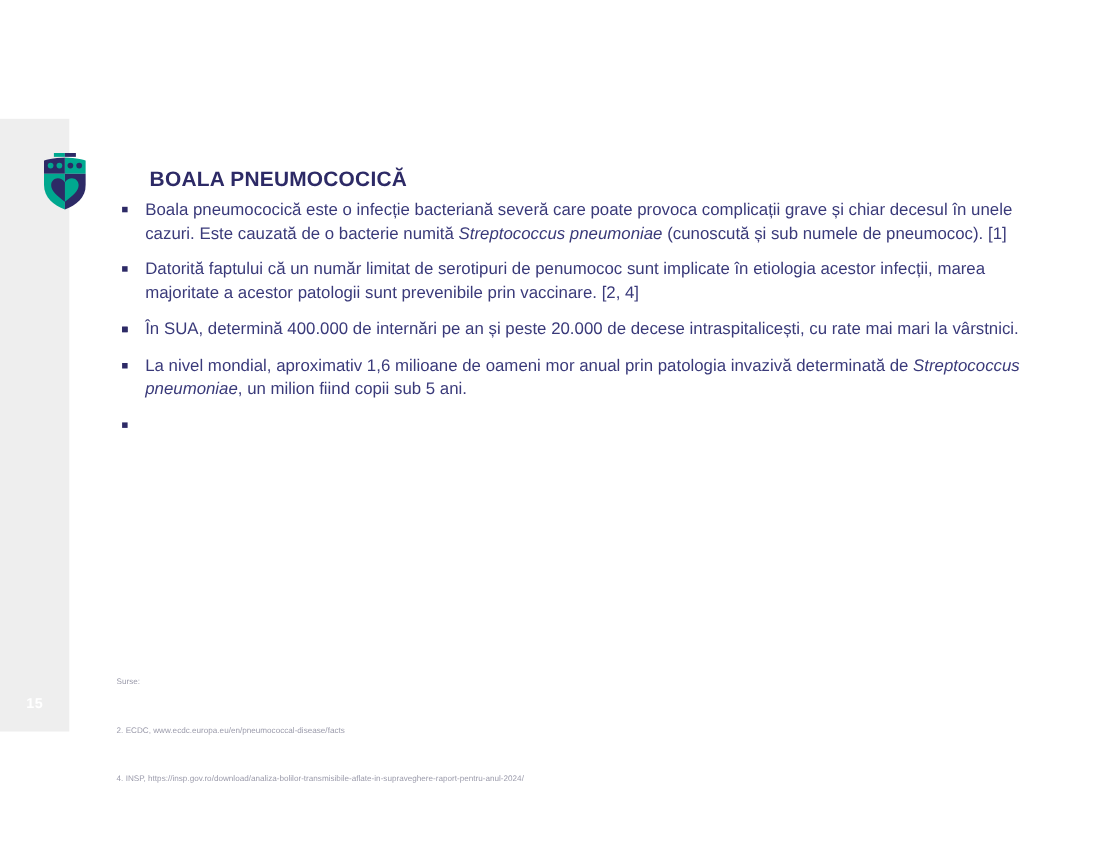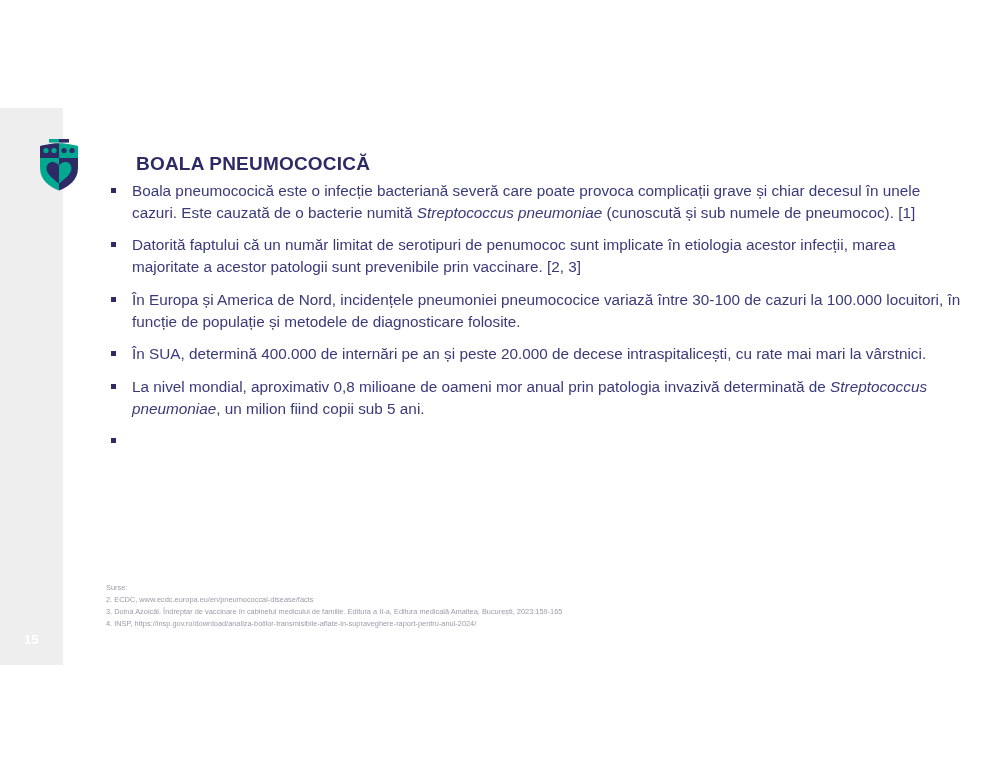--- a/index.html
+++ b/index.html
@@ -93,21 +93,21 @@
 
   
   .sources {
     position: absolute;
     left: 106px;
     top: 582px;
     color: #9b9bab;
     font-size: 7.4px;
     line-height: 1.62;
   }
-  .sources div { white-space: nowrap; }
+  .sources div { white-space: nowrap; margin-top: 32px; }
 </style>
 </head>
 <body>
 
 <div class="slide">
 
   <div class="side-band"></div>
 
   <div class="page-number">15</div>
 
@@ -147,27 +147,26 @@
             </clipPath>
         </defs>
       </g>
     </svg>
   </div>
 
   <h1 class="title">BOALA PNEUMOCOCICĂ</h1>
 
   <div class="bullets">
       <div class="bullet"><span class="bullet-marker"></span><span><span>Boala pneumococică este o infecție bacteriană severă care poate provoca complicații grave și chiar decesul în unele cazuri. Este cauzată de o bacterie numită </span><em>Streptococcus pneumoniae</em><span> (cunoscută și sub numele de pneumococ). [1]</span></span></div>
-      <div class="bullet"><span class="bullet-marker"></span><span><span>Datorită faptului că un număr limitat de serotipuri de penumococ sunt implicate în etiologia acestor infecții, marea majoritate a acestor patologii sunt prevenibile prin vaccinare. [2, 3]</span></span></div>
-      <div class="bullet"><span class="bullet-marker"></span><span><span>În Europa și America de Nord, incidențele pneumoniei pneumococice variază între 30-100 de cazuri  la 100.000 locuitori, în funcție de populație și metodele de diagnosticare folosite.</span></span></div>
+      <div class="bullet"><span class="bullet-marker"></span><span><span>Datorită faptului că un număr limitat de serotipuri de penumococ sunt implicate în etiologia acestor infecții, marea majoritate a acestor patologii sunt prevenibile prin vaccinare. [2, 4]</span></span></div>
+      <div class="bullet"><span class="bullet-marker"></span></div>
       <div class="bullet"><span class="bullet-marker"></span><span><span>În SUA, determină 400.000 de internări pe an și peste 20.000 de decese intraspitalicești, cu rate mai mari la vârstnici.</span></span></div>
-      <div class="bullet"><span class="bullet-marker"></span><span><span>La nivel mondial, aproximativ 0,8 milioane de oameni mor anual prin patologia invazivă determinată de </span><em>Streptococcus pneumoniae</em><span>, un milion fiind copii sub 5 ani.</span></span></div>
+      <div class="bullet"><span class="bullet-marker"></span><span><span>La nivel mondial, aproximativ 1,6 milioane de oameni mor anual prin patologia invazivă determinată de </span><em>Streptococcus pneumoniae</em><span>, un milion fiind copii sub 5 ani.</span></span></div>
       <div class="bullet"><span class="bullet-marker"></span></div>
     </div>
 
   <div class="sources">
     <div>Surse:</div>
     <div>2. ECDC, www.ecdc.europa.eu/en/pneumococcal-disease/facts</div>
-    <div>3. Doina Azoicăi. Îndreptar de vaccinare în cabinetul medicului de familie. Editura a II-a, Editura medicală Amaltea, București, 2023:159-165</div>
     <div>4. INSP, https://insp.gov.ro/download/analiza-bolilor-transmisibile-aflate-in-supraveghere-raport-pentru-anul-2024/</div>
   </div>
 
 </div>
 
 </body></html>

